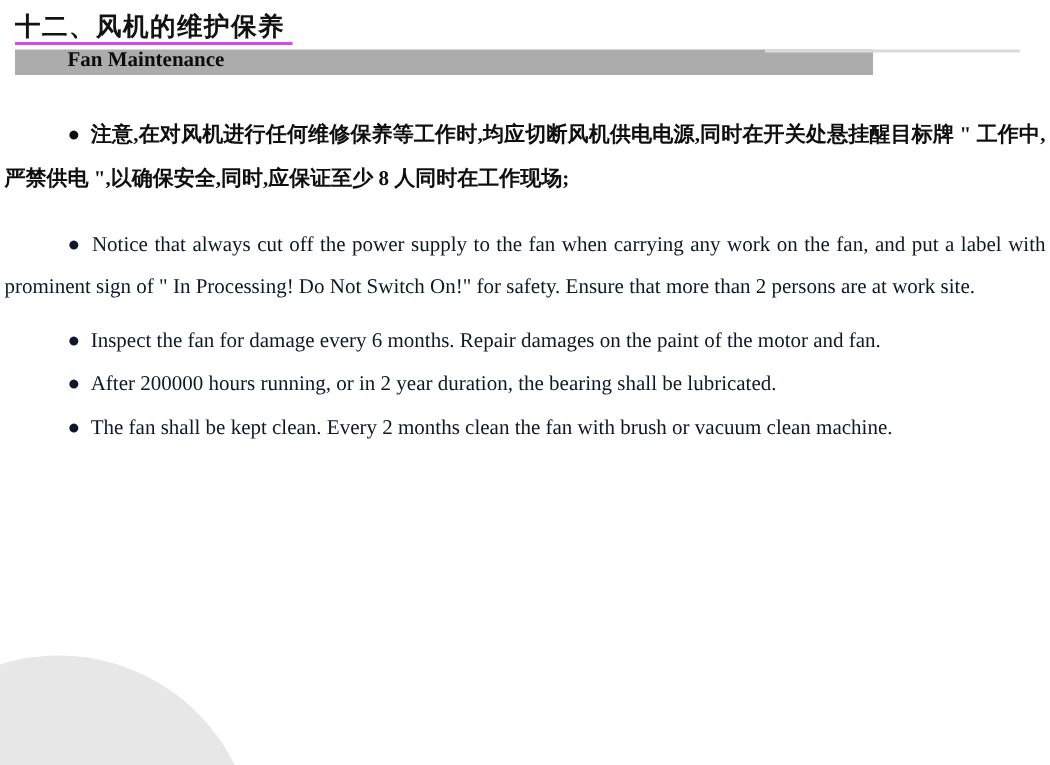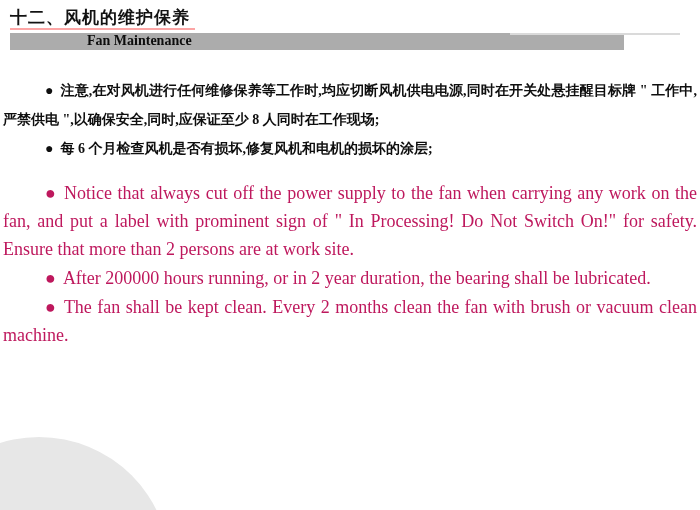--- a/index.html
+++ b/index.html
@@ -24,30 +24,29 @@
   }
 
   .title-row { margin: 8px 0 0 10px; line-height: 0; }
   .title-cn {
     display: inline-block;
     margin: 0;
     font-size: 17px;
     font-weight: bold;
     line-height: 19px;
     letter-spacing: 1px;
-    border-bottom: 2px solid #fca5a5;
+    border-bottom: 2px solid #d946ef;
     padding: 0 5px 1px 0;
   }
 
   .bar-row { position: relative; margin-top: 3px; height: 17px; }
   .section-bar {
     position: absolute; left: 10px; top: 0;
     width: 572px; height: 17px;
     background: #acacac;
-    padding-left: 42px;
   }
   .section-bar-label {
     display: block;
     padding-left: 35px;
     font-size: 14px;
     font-weight: bold;
     line-height: 16px;
     color: #0d0d0d;
   }
   .section-bar-tail {
@@ -68,23 +67,23 @@
 
   .cn-para {
     font-size: 14px;
     font-weight: bold;
     line-height: 29px;
     color: #0f0f0f;
   }
   .cn-first { margin-top: 26px; }
 
   .en-para {
-    font-size: 18px;
+    font-size: 14px;
     line-height: 28px;
-    color: #be185d;
+    color: #0f172a;
   }
   .en-notice { margin-top: 16px; }
   .en-item-first { margin-top: 8px; }
   .en-item { margin-top: 1px; font-family: Liberation Serif, serif; }
 
   .bullet { margin-right: 7px; }
 </style>
 </head>
 <body>
 
@@ -102,28 +101,28 @@
     </div>
     <div class="section-bar-tail"></div>
   </div>
 
   <div class="content">
 
     <p class="cn-para cn-first jp indent">
       <span class="bullet">●</span><span>注意,在对风机进行任何维修保养等工作时,均应切断风机供电电源,同时在开关处悬挂醒目标牌 " 工作中,严禁供电 ",以确保安全,同时,应保证至少 8 人同时在工作现场;</span>
     </p>
 
-    <p class="cn-para jp indent">
-      <span class="bullet">●</span><span>每 6 个月检查风机是否有损坏,修复风机和电机的损坏的涂层;</span>
-    </p>
 
     <p class="en-para en-notice jp indent">
       <span class="bullet">●</span><span>Notice that always cut off the power supply to the fan when carrying any work on the fan, and put a label with prominent sign of " In Processing! Do Not Switch On!" for safety. Ensure that more than 2 persons are at work site.</span>
     </p>
 
+    <p class="en-para en-item-first jp indent">
+      <span class="bullet">●</span><span>Inspect the fan for damage every 6 months. Repair damages on the paint of the motor and fan.</span>
+    </p>
     <p class="en-para en-item jp indent">
       <span class="bullet">●</span><span>After 200000 hours running, or in 2 year duration, the bearing shall be lubricated.</span>
     </p>
     <p class="en-para en-item jp indent">
       <span class="bullet">●</span><span>The fan shall be kept clean. Every 2 months clean the fan with brush or vacuum clean machine.</span>
     </p>
 
   </div>
 </div>
 

